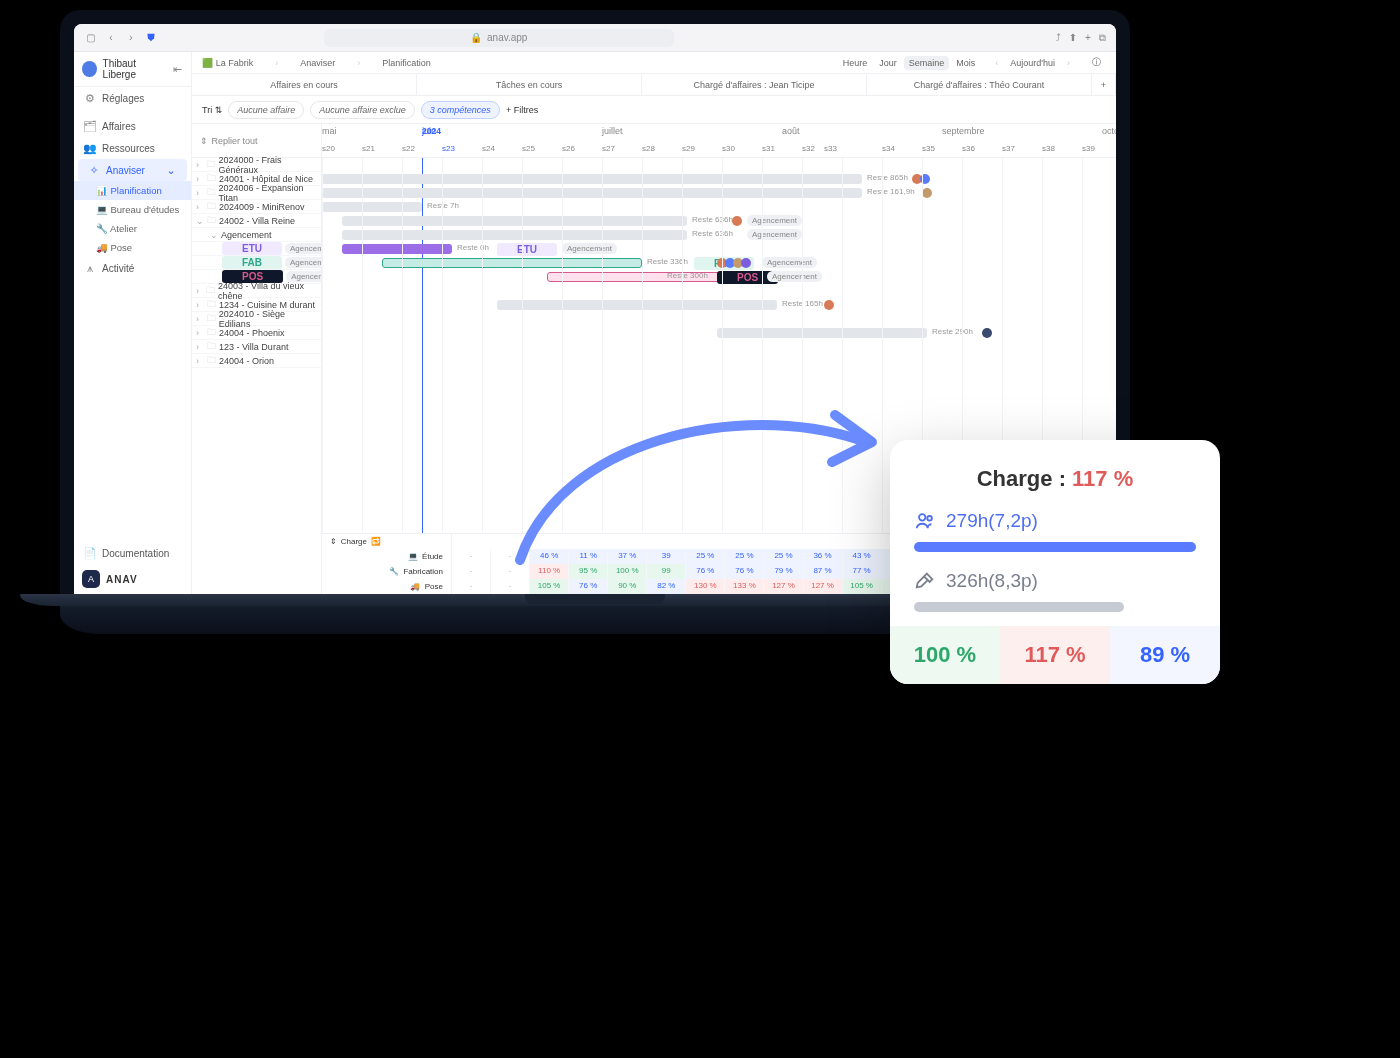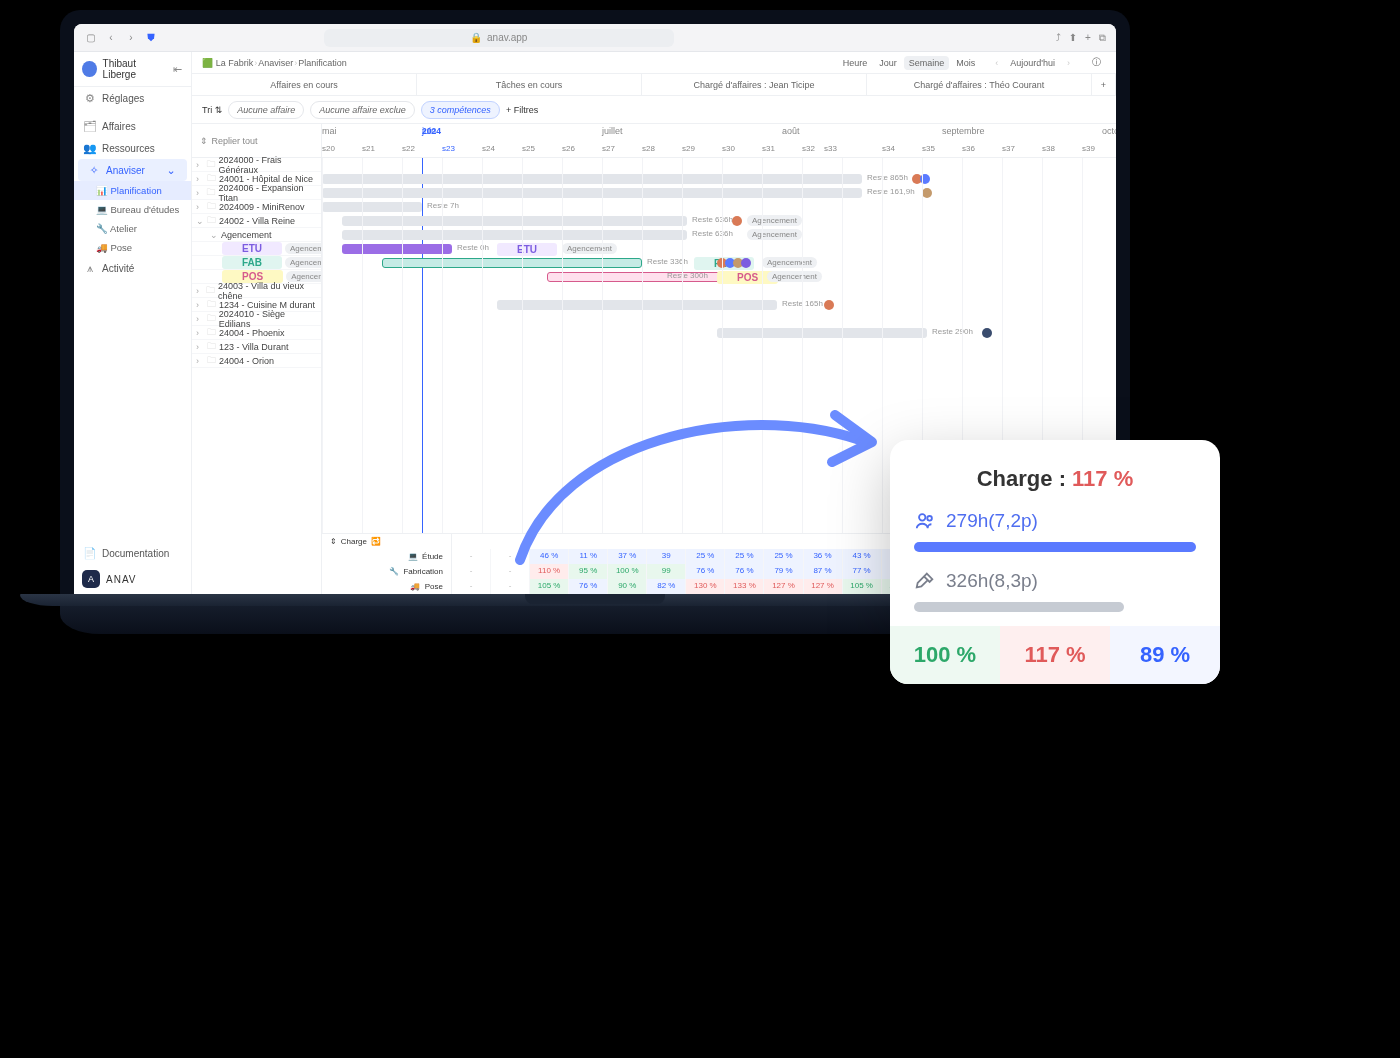--- a/index.html
+++ b/index.html
@@ -24,21 +24,21 @@
   .side-item { padding: 5px 10px; display: flex; align-items: center; gap: 6px; color: #555; cursor: pointer; }
   .side-item.active { background: #eaf0ff; color: #3563ff; border-radius: 4px; margin: 0 4px; }
   .side-sub { padding: 4px 10px 4px 22px; color: #666; cursor: pointer; font-size: 9.5px; }
   .side-sub.sel { background: #e6ecff; color: #3563ff; }
   .side-foot { margin-top: auto; }
   .brand { display: flex; align-items: center; gap: 6px; padding: 6px 8px; }
   .brand-badge { width: 18px; height: 18px; background: #1e2a4a; border-radius: 5px; color: #fff; font-size: 9px; display: flex; align-items: center; justify-content: center; }
   .ic { width: 12px; height: 12px; display: inline-flex; align-items: center; justify-content: center; font-size: 11px; color: #888; }
   
   .main { flex: 1; display: flex; flex-direction: column; min-width: 0; }
-  .crumbs { height: 22px; display: flex; align-items: center; padding: 0 10px; gap: 1px; font-size: 9px; color: #666; border-bottom: 1px solid #eef0f3; }
+  .crumbs { height: 22px; display: flex; align-items: center; padding: 0 10px; gap: 22px; font-size: 9px; color: #666; border-bottom: 1px solid #eef0f3; }
   .crumbs .sep { color: #ccc; }
   .time-ctrl { margin-left: auto; display: flex; align-items: center; gap: 2px; }
   .time-ctrl span { padding: 2px 5px; }
   .time-ctrl .sel { background: #eef0f3; border-radius: 4px; }
   .tabs { height: 22px; display: flex; border-bottom: 1px solid #eef0f3; font-size: 9px; }
   .tab { flex: 1; display: flex; align-items: center; justify-content: center; border-right: 1px solid #eef0f3; color: #666; cursor: pointer; }
   .tab.plus { flex: 0 0 24px; }
   .filters { height: 28px; display: flex; align-items: center; padding: 0 10px; gap: 6px; border-bottom: 1px solid #eef0f3; font-size: 9px; }
   .pill { padding: 3px 8px; border: 1px solid #e5e7eb; border-radius: 10px; color: #666; font-style: italic; }
   .pill.blue { border-color: #c2d3ff; background: #eef3ff; color: #3563ff; }
@@ -47,21 +47,21 @@
   .g-left { width: 130px; border-right: 1px solid #eef0f3; overflow: hidden; }
   .g-left-head { height: 34px; border-bottom: 1px solid #eef0f3; display: flex; align-items: center; padding: 0 8px; font-size: 9px; color: #888; gap: 4px; }
   .g-row { height: 14px; display: flex; align-items: center; padding: 0 4px; font-size: 9px; color: #444; gap: 3px; border-bottom: 1px solid #f5f6f8; }
   .g-row.sub1 { padding-left: 18px; }
   .g-row.sub2 { padding-left: 30px; font-size: 8.5px; }
   .chev { width: 8px; color: #aaa; }
   .folder { color: #ccc; }
   .tag { padding: 1px 20px; border-radius: 3px; font-size: 10px; font-weight: 600; }
   .tag-etu { background: #f1e9ff; color: #7c5de0; }
   .tag-fab { background: #e0f5f0; color: #2da88a; }
-  .tag-pos { background: #fef9c3; color: #d65a8c; }
+  .tag-pos { background: #0f172a; color: #d65a8c; }
   .tag-agc { background: #eef0f3; color: #888; padding: 1px 5px; border-radius: 8px; font-size: 8px; font-weight: normal; }
   .g-right { flex: 1; position: relative; overflow: hidden; }
   .g-right-head { height: 34px; border-bottom: 1px solid #eef0f3; position: relative; font-size: 8.5px; color: #888; }
   .year { position: absolute; top: 2px; left: 100px; color: #3563ff; font-weight: 600; }
   .month { position: absolute; top: 2px; font-size: 9px; }
   .week { position: absolute; top: 20px; font-size: 8px; }
   .grid { position: absolute; top: 34px; bottom: 0; left: 0; right: 0; }
   .vline { position: absolute; top: 0; bottom: 0; width: 1px; background: #f2f3f6; }
   .today { position: absolute; top: 0; bottom: 0; width: 1px; background: #3563ff; left: 100px; }
   .bar-row { position: absolute; left: 0; right: 0; height: 14px; }
@@ -159,21 +159,21 @@
               <span class="ic">⩚</span>
               <span>Activité</span>
             </div>
           <div class="side-foot">
             <div class="side-item">
                 <span class="ic">📄</span>
                 <span>Documentation</span>
               </div>
             <div class="brand">
               <span class="brand-badge">A</span>
-              <span style="font-weight:400;letter-spacing:1px">ANAV</span>
+              <span style="font-weight:700;letter-spacing:1px">ANAV</span>
             </div>
           </div>
         </div>
 
         <div class="main">
           <div class="crumbs">
             <span>🟩 <span>La Fabrik</span></span>
             <span class="sep">›</span>
             <span>Anaviser</span>
             <span class="sep">›</span>

